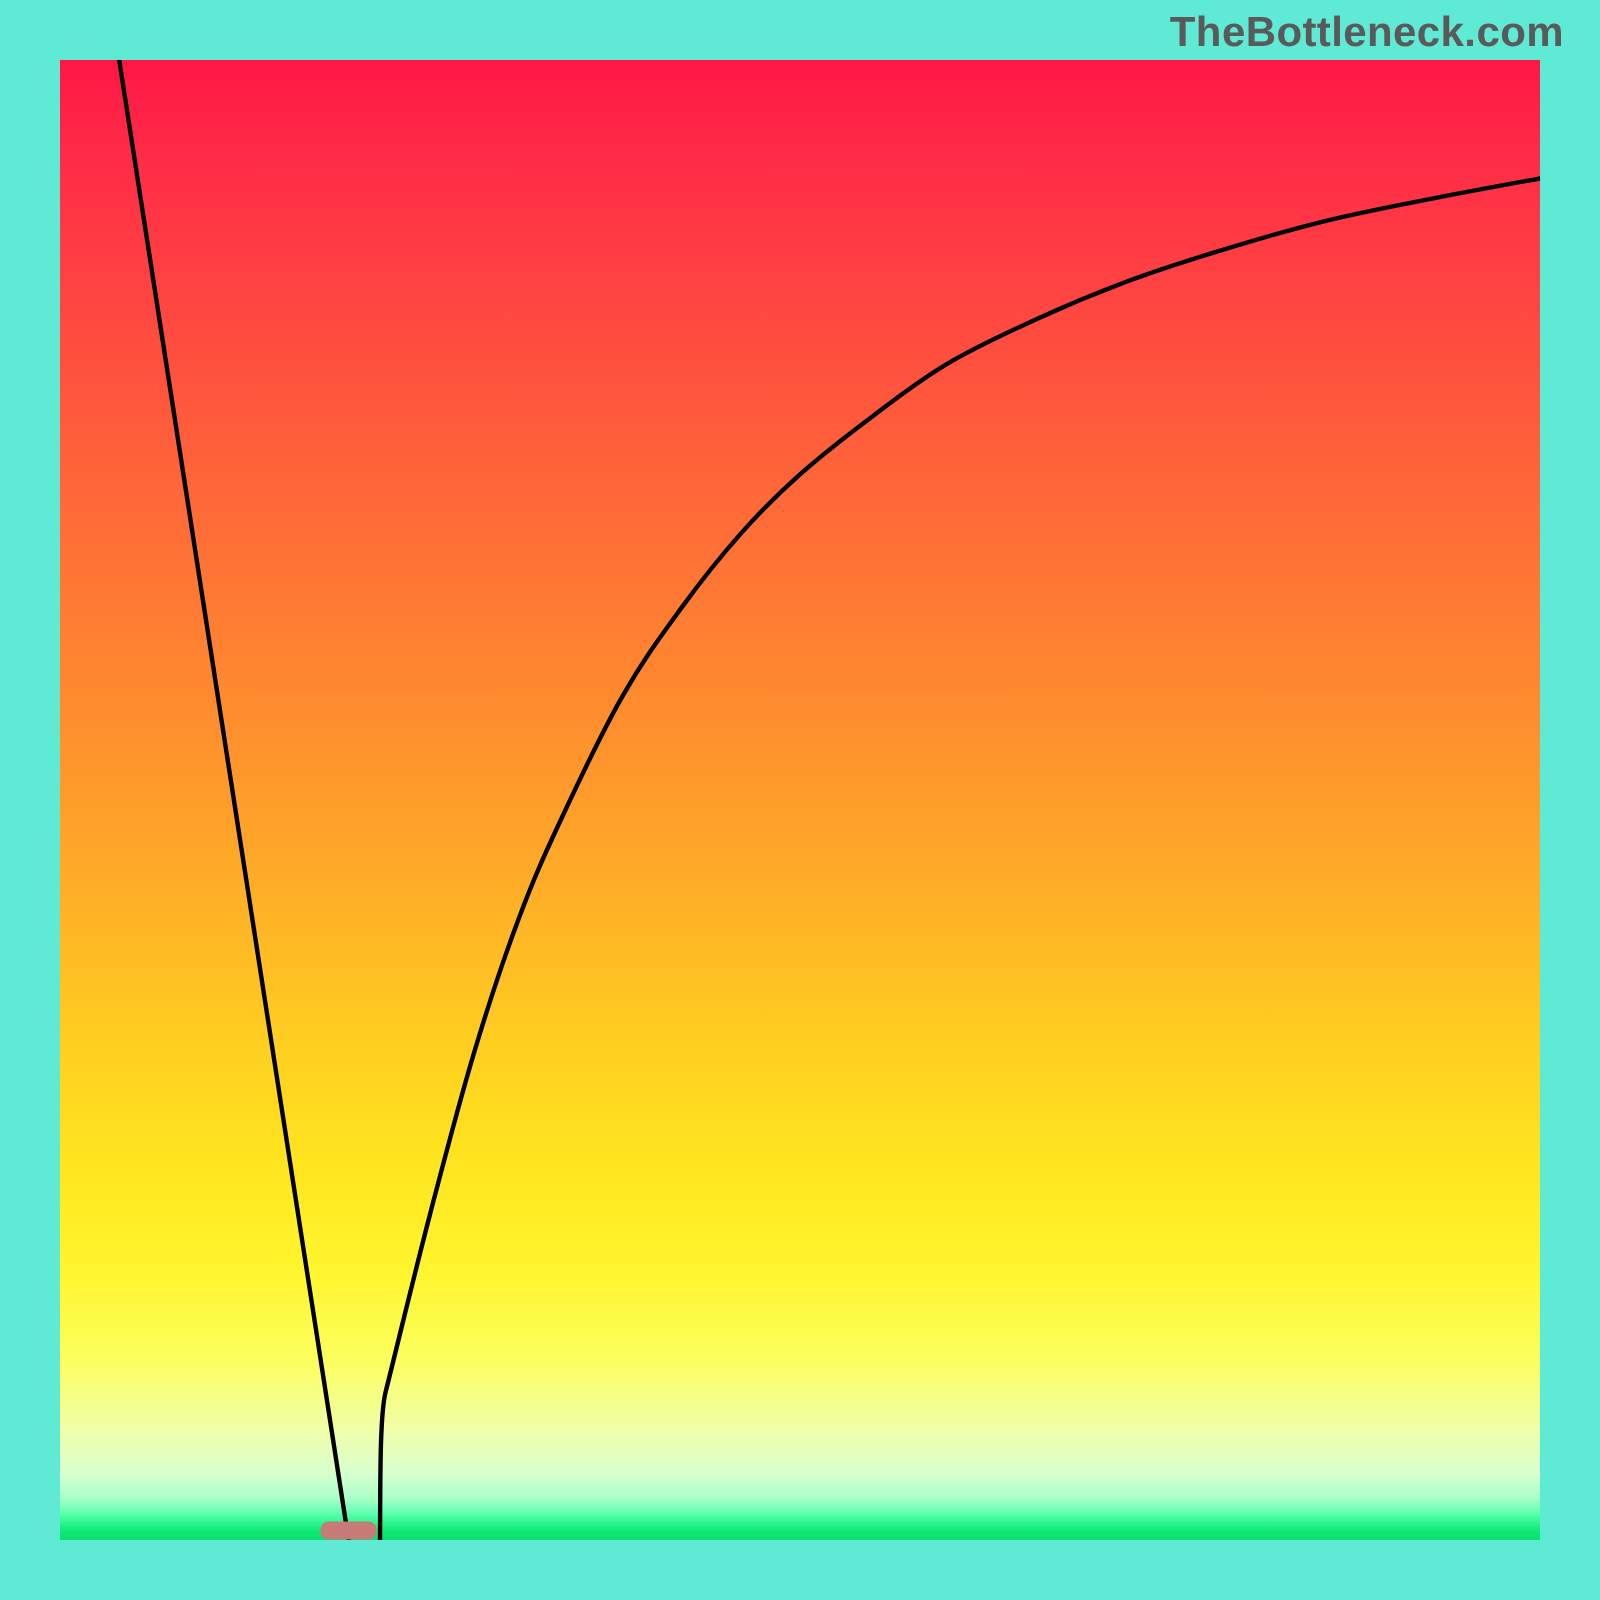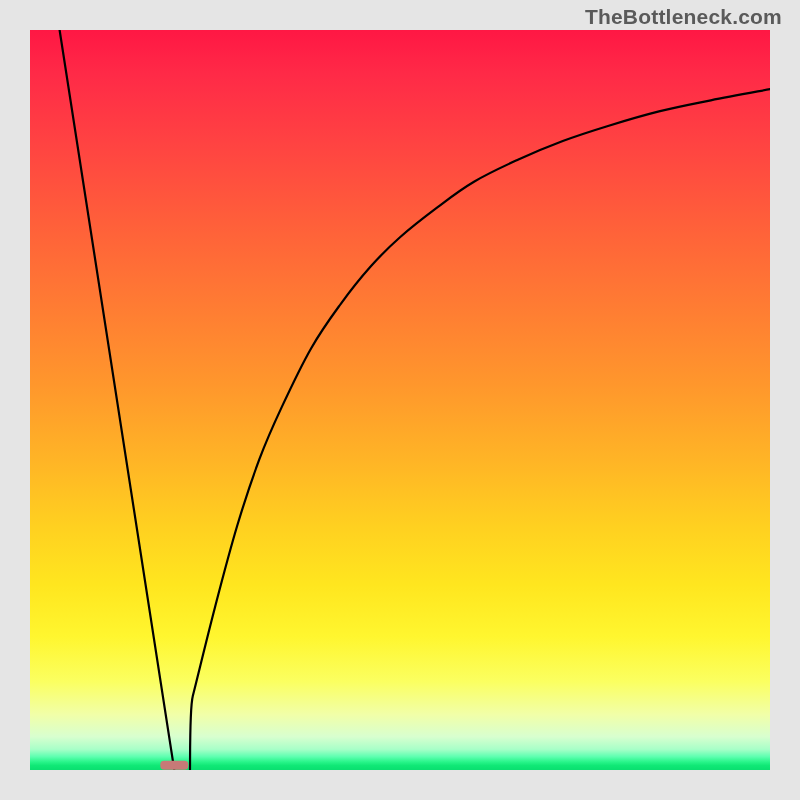--- a/index.html
+++ b/index.html
@@ -1,21 +1,21 @@
 <!DOCTYPE html>
 <html><head>
 <meta charset="utf-8">
 <style>
   * { margin: 0; padding: 0; box-sizing: border-box; }
   html, body { width: 800px; height: 800px; overflow: hidden; background: #000; font-family: Arial, Helvetica, sans-serif; }
   .frame {
     position: relative;
     width: 800px;
     height: 800px;
-    background: #e5e5e5;
+    background: #5eead4;
   }
   .plot {
     position: absolute;
     left: 30px;
     top: 30px;
     width: 740px;
     height: 740px;
     overflow: hidden;
   }
   .grad {

